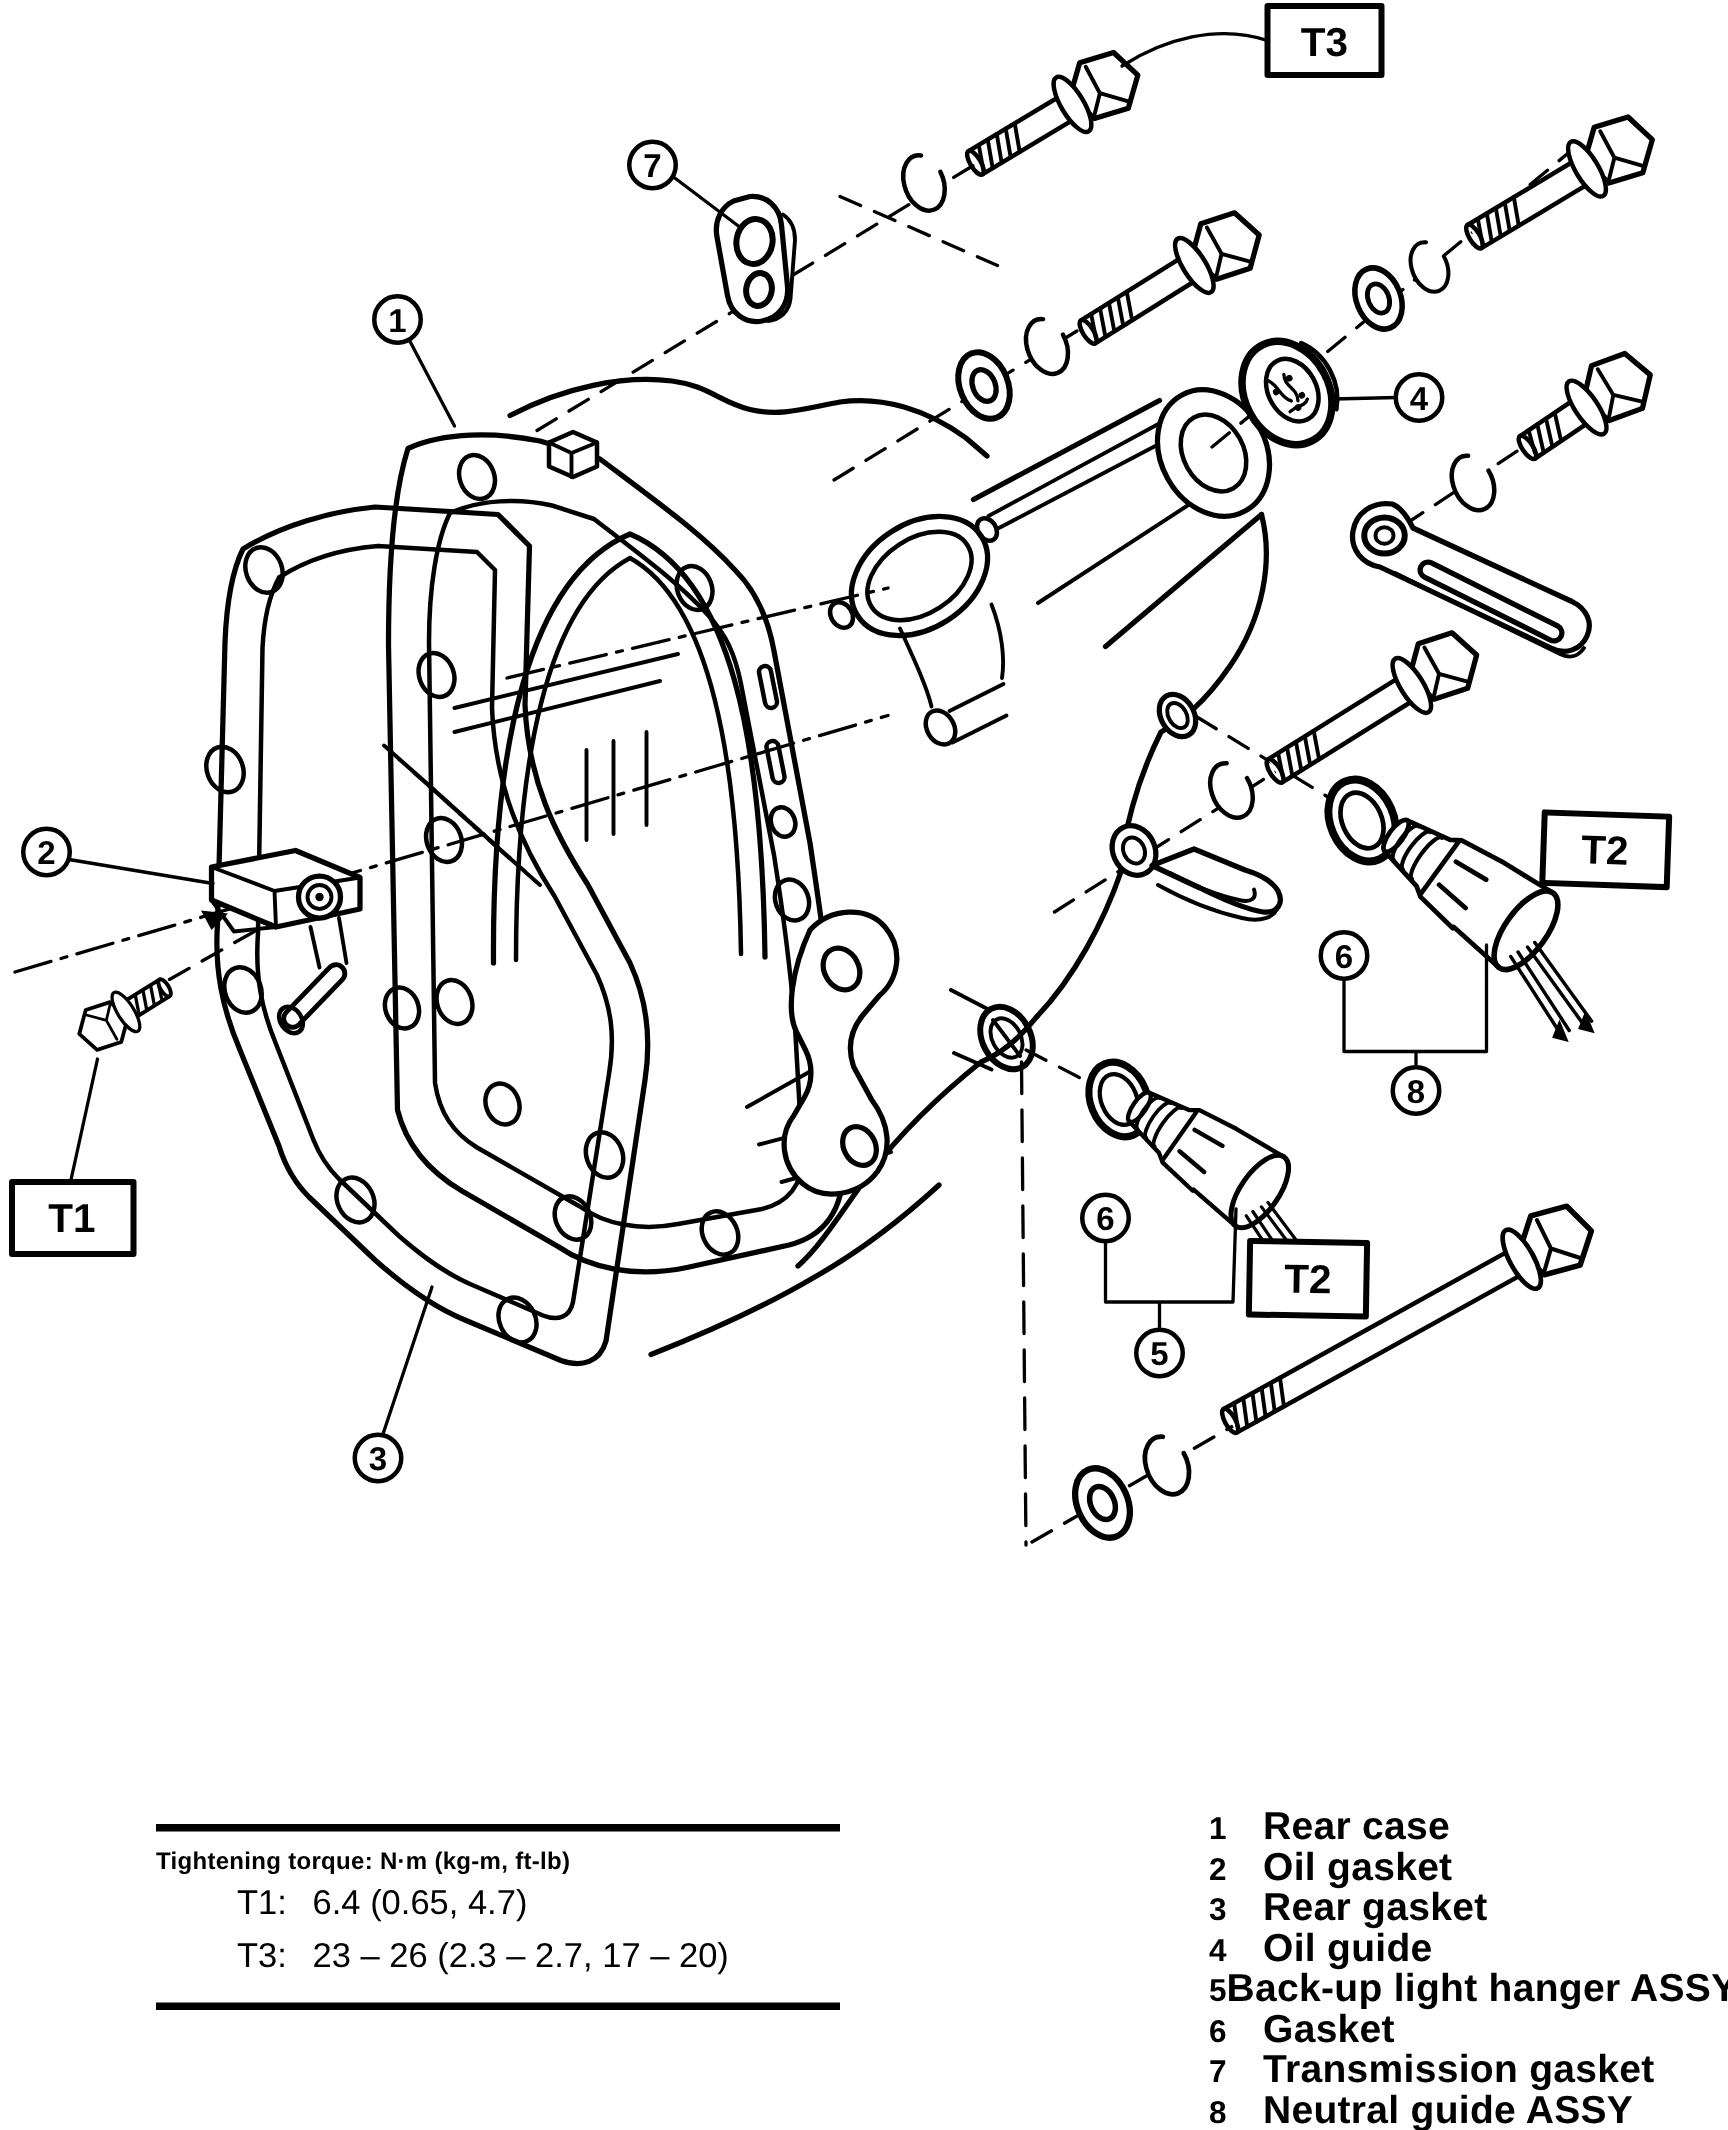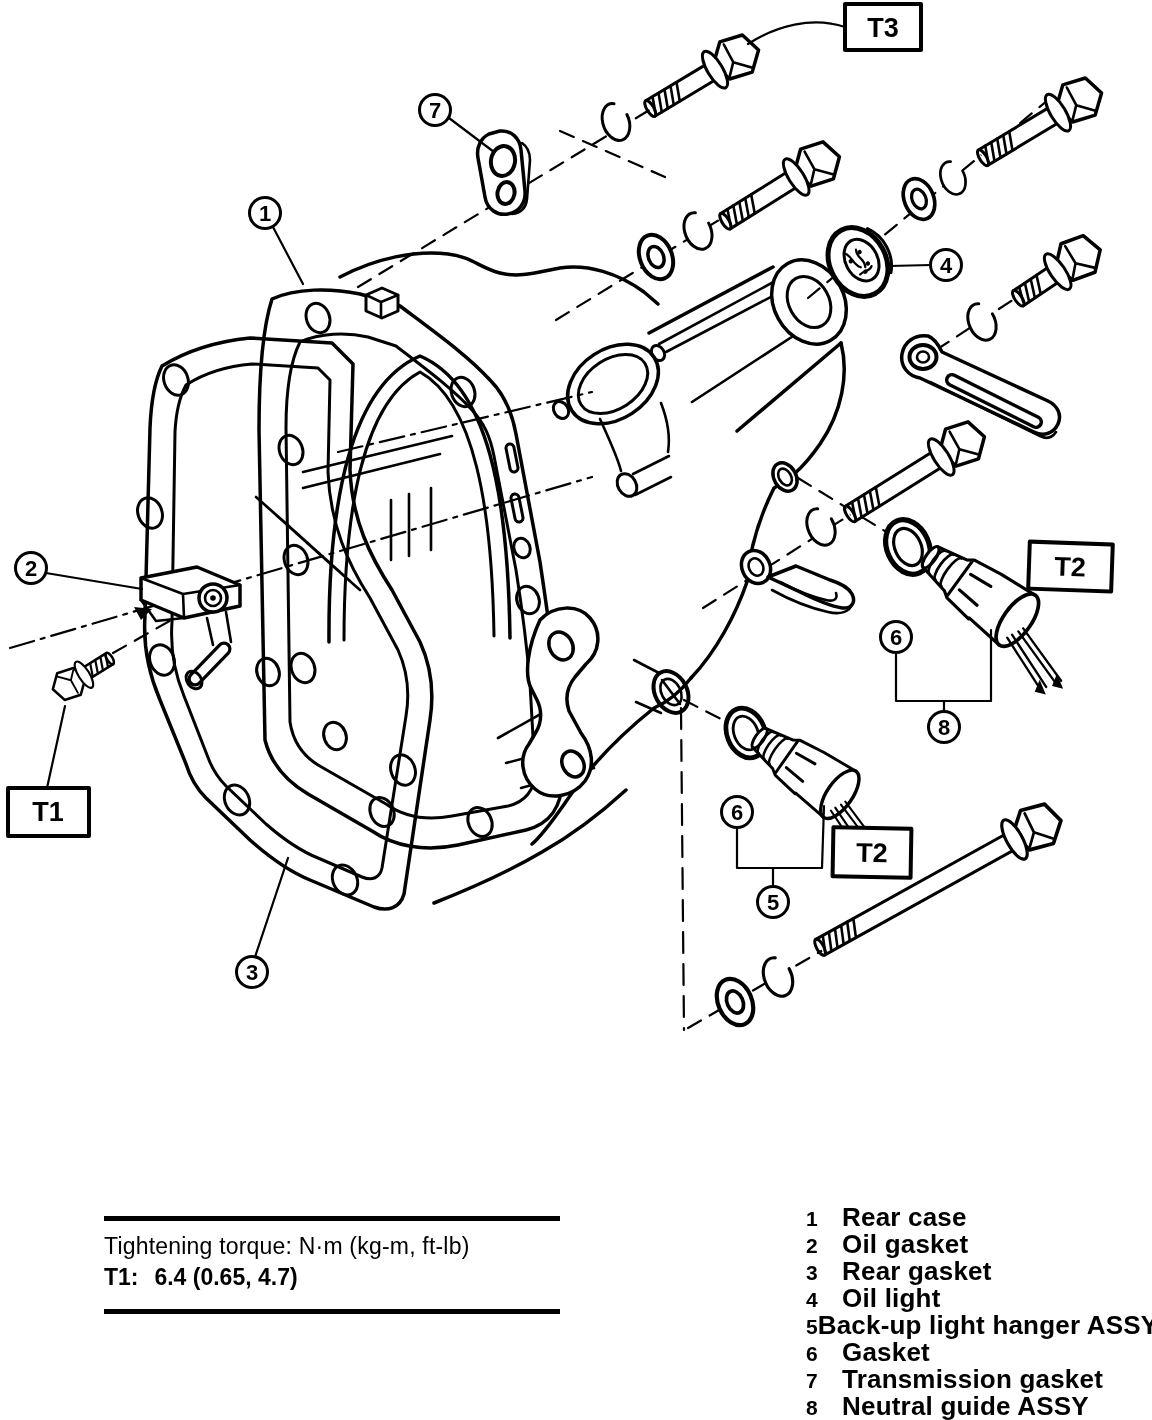--- a/index.html
+++ b/index.html
@@ -13,22 +13,22 @@
   .wf{fill:#fff}
   .blk{fill:#000;stroke:none}
   .dsh{stroke-dasharray:15 10}
   .dd{stroke-dasharray:25 7 4 7}
   .cnum{font-family:"Liberation Sans",sans-serif;font-weight:bold;font-size:22px;fill:#000;stroke:none;text-anchor:middle}
   .tnum{font-family:"Liberation Sans",sans-serif;font-weight:bold;font-size:27px;fill:#000;stroke:none;text-anchor:middle}
 
   
   .torque-note{position:absolute;left:104px;top:1216px;width:456px;
     border-top:5px solid #000;border-bottom:5px solid #000;padding:12px 0 14px 0}
-  .tq-title{font-size:23px;font-weight:normal;letter-spacing:.2px}
-  .tq-line{font-size:23px;font-weight:bold;line-height:35px;white-space:pre}
+  .tq-title{font-size:16px;font-weight:bold;letter-spacing:.2px}
+  .tq-line{font-size:23px;font-weight:normal;margin-left:54px;line-height:35px;white-space:pre}
   .tq-label{display:inline-block;min-width:44px}
 
   
   .parts-list{position:absolute;left:806px;top:1202px;width:346px}
   .pl-row{display:flex;align-items:baseline;height:27px;font-weight:bold}
   .pl-num{width:36px;font-size:21px}
   .pl-name{font-size:26px;letter-spacing:.2px;white-space:nowrap}
 </style>
 </head>
 <body>
@@ -363,38 +363,39 @@
 </g>
 <g>
   <rect class="ln wf w4" x="8" y="788" width="81" height="48"></rect>
   <text class="tnum" x="48" y="821">T1</text>
 </g>
 </svg>
 
 <div class="torque-note">
   <div class="tq-title">Tightening torque:  N·m (kg-m, ft-lb)</div>
   <div class="tq-line"><span class="tq-label">T1:</span> <span>6.4 (0.65, 4.7)</span></div>
+  <div class="tq-line"><span class="tq-label">T3:</span> <span>23 – 26 (2.3 – 2.7, 17 – 20)</span></div>
 </div>
 
 <div class="parts-list">
   <div class="pl-row">
         <span class="pl-num">1</span>
         <span class="pl-name">Rear case</span>
       </div>
   <div class="pl-row">
         <span class="pl-num">2</span>
         <span class="pl-name">Oil gasket</span>
       </div>
   <div class="pl-row">
         <span class="pl-num">3</span>
         <span class="pl-name">Rear gasket</span>
       </div>
   <div class="pl-row">
         <span class="pl-num">4</span>
-        <span class="pl-name">Oil light</span>
+        <span class="pl-name">Oil guide</span>
       </div>
   <div class="pl-row">
         <span class="pl-num">5</span>
         <span class="pl-name">Back-up light hanger ASSY</span>
       </div>
   <div class="pl-row">
         <span class="pl-num">6</span>
         <span class="pl-name">Gasket</span>
       </div>
   <div class="pl-row">

